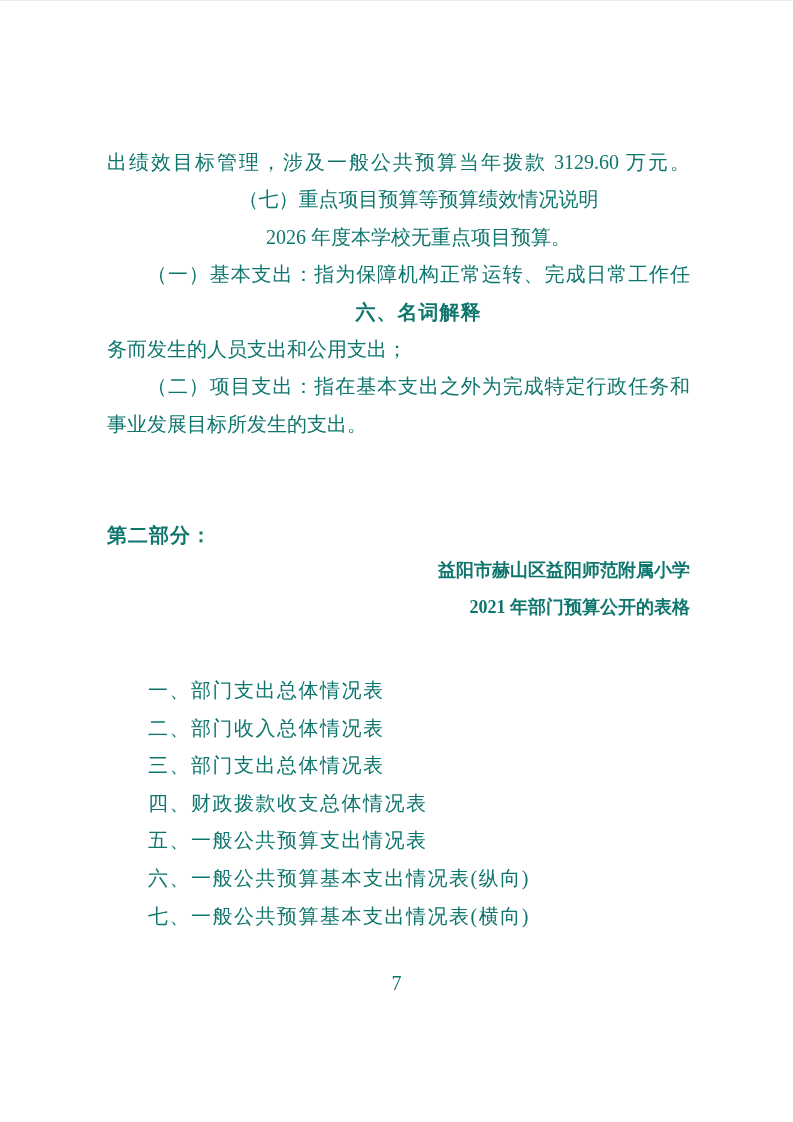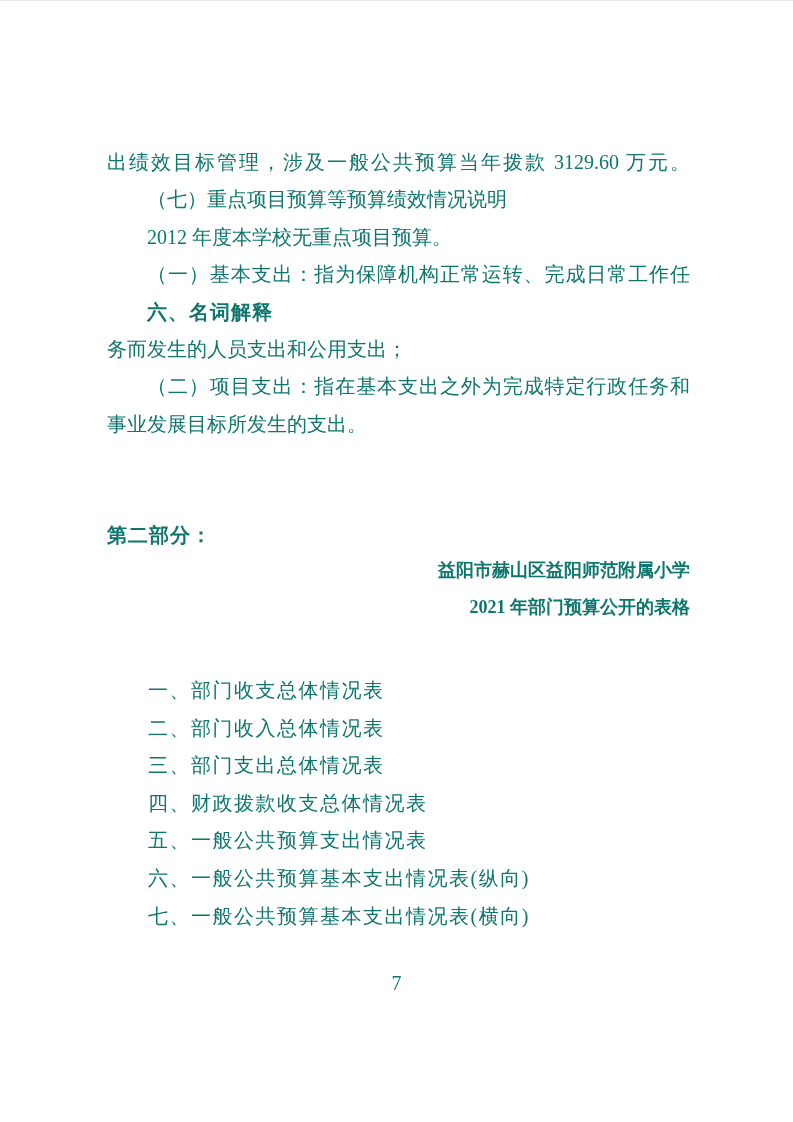--- a/index.html
+++ b/index.html
@@ -22,21 +22,21 @@
 
   
   .body-block {
     left: 107px;
     top: 143px;
     width: 583px;
     font-size: 20px;
     line-height: 37.4px;
   }
   .line { white-space: normal; }
-  .indent { text-indent: 40px; }
+  .indent { text-indent: 40px; text-align: center; }
   .fill {
     text-align: justify;
     text-align-last: justify;
     text-justify: inter-character;
   }
   .hei {
     font-family: "Liberation Sans", "DejaVu Sans", sans-serif;
     font-weight: 700;
     letter-spacing: 1px;
   }
@@ -83,37 +83,37 @@
   }
 </style>
 </head>
 <body>
 
 <div class="page">
 
   <div class="abs body-block">
     <div class="line fill">出绩效目标管理，涉及一般公共预算当年拨款 3129.60 万元。</div>
     <div class="line indent">（七）重点项目预算等预算绩效情况说明</div>
-    <div class="line indent">2012 年度本学校无重点项目预算。</div>
+    <div class="line indent">2026 年度本学校无重点项目预算。</div>
     <div class="line indent fill">（一）基本支出：指为保障机构正常运转、完成日常工作任</div>
     <div class="line indent hei">六、名词解释</div>
     <div class="line">务而发生的人员支出和公用支出；</div>
     <div class="line indent fill">（二）项目支出：指在基本支出之外为完成特定行政任务和</div>
     <div class="line">事业发展目标所发生的支出。</div>
   </div>
 
   <div class="abs part-label hei">第二部分：</div>
 
   <div class="abs doc-title">
     <div class="line">益阳市赫山区益阳师范附属小学</div>
     <div class="line">2021 年部门预算公开的表格</div>
   </div>
 
   <div class="abs table-list">
-    <div class="line">一、部门收支总体情况表</div>
+    <div class="line">一、部门支出总体情况表</div>
     <div class="line">二、部门收入总体情况表</div>
     <div class="line">三、部门支出总体情况表</div>
     <div class="line">四、财政拨款收支总体情况表</div>
     <div class="line">五、一般公共预算支出情况表</div>
     <div class="line">六、一般公共预算基本支出情况表(纵向)</div>
     <div class="line">七、一般公共预算基本支出情况表(横向)</div>
   </div>
 
   <div class="abs page-number">7</div>
 

